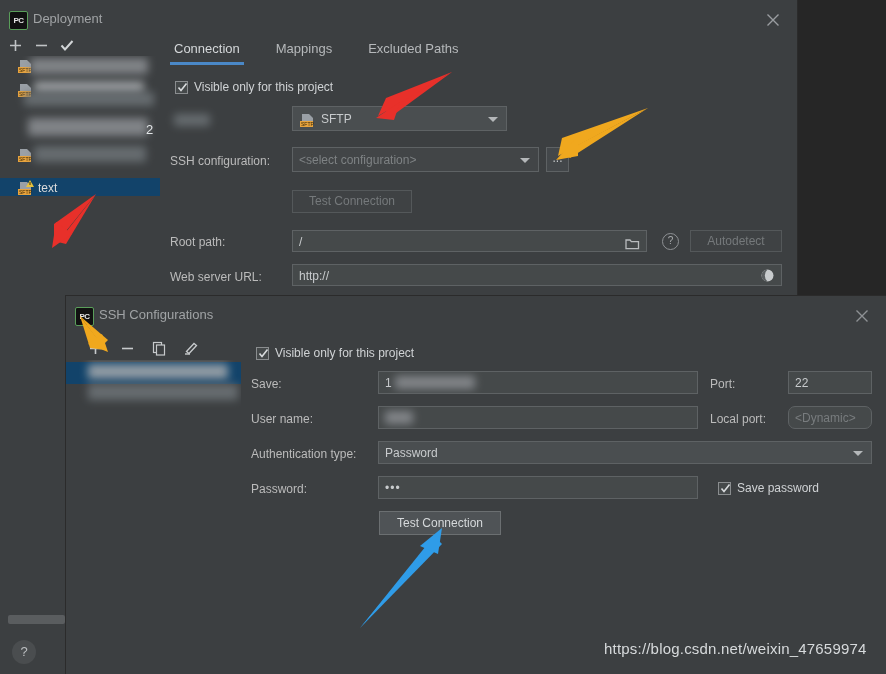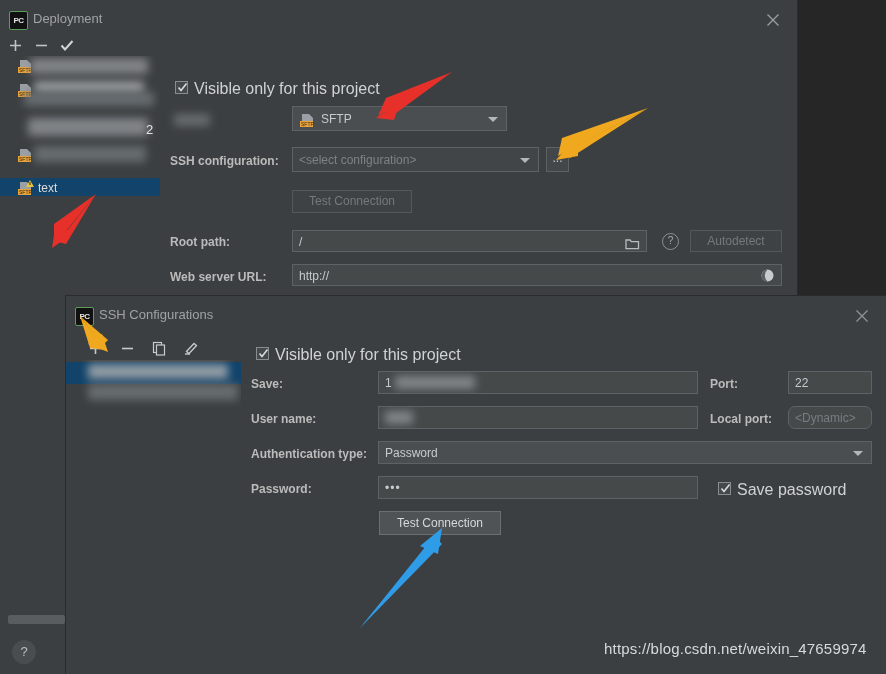--- a/index.html
+++ b/index.html
@@ -45,42 +45,42 @@
   }
   .row-label{position:absolute;font-size:12px;color:#dcdcdc;}
 
   
   .tabs{position:absolute;display:flex;}
   .tab{font-size:13px;color:#b6b9bb;padding:0 4px;cursor:pointer;position:relative;}
   .tab.active{color:#d4d7d9;}
   .tab-underline{position:absolute;height:3px;background:#4a88c7;bottom:-9px;left:0;right:0;}
 
   
-  .lbl{position:absolute;font-size:12px;color:#bbbbbb;white-space:nowrap;font-weight:bold;}
+  .lbl{position:absolute;font-size:12px;color:#bbbbbb;white-space:nowrap;}
   .field{
     position:absolute;background:#45494a;border:1px solid #5e6264;box-sizing:border-box;
     font-size:12px;color:#c8cbcd;line-height:22px;padding-left:6px;overflow:hidden;
   }
   .field.ph{color:#787c7e;}
   .combo{
     position:absolute;background:#4a4e50;border:1px solid #5e6264;box-sizing:border-box;
     font-size:12px;color:#c8cbcd;line-height:24px;padding-left:6px;
   }
   .combo.dis{color:#7c8082;background:#424547;}
   .caret{position:absolute;right:8px;top:50%;margin-top:-2px;
     border-left:5px solid transparent;border-right:5px solid transparent;border-top:5px solid #b4b7b9;}
   .btn{
     position:absolute;box-sizing:border-box;border:1px solid #5e6264;background:#43474a;
     font-size:12px;text-align:center;color:#c6c9cb;cursor:pointer;
   }
   .btn.disabled{color:#75797b;border-color:#54585a;background:#3f4244;}
   .btn.primary{background:#4f5356;border-color:#6b6f71;color:#d6d9db;}
   .chk{position:absolute;width:13px;height:13px;background:#45494a;border:1px solid #8a8d8f;box-sizing:border-box;}
   .chk svg{position:absolute;left:1px;top:0px;}
-  .chk-lbl{position:absolute;font-size:16px;color:#d0d3d5;}
+  .chk-lbl{position:absolute;font-size:12px;color:#d0d3d5;}
 
   
   .hscroll{position:absolute;background:#5a5d5f;border-radius:2px;}
 
   
   .help-circle{
     position:absolute;width:24px;height:24px;border-radius:50%;
     background:#4a4d4f;color:#bcbfc1;font-size:13px;line-height:24px;text-align:center;cursor:pointer;
   }
   .help-sm{
@@ -176,20 +176,32 @@
               <path d="M4 0 L8 7 H0z" fill="#e8c33d"></path>
               <path d="M4 2 v3" stroke="#3a2a08" stroke-width="1"></path>
             </svg>
         </div>
         <div class="row-label" style="left:38px;top:3px;">text</div>
       </div>
     </div>
 
     <div class="hscroll" style="left:8px;top:616px;width:58px;height:8px;"></div>
 
+    <div class="tabs" style="left:170px;top:41px;gap:28px;">
+      <div class="tab active">
+        <span>Connection</span>
+        <div class="tab-underline"></div>
+      </div>
+      <div class="tab">
+        <span>Mappings</span>
+      </div>
+      <div class="tab">
+        <span>Excluded Paths</span>
+      </div>
+    </div>
 
     <div class="chk" style="left:175px;top:81px;">
       <svg width="11" height="11" viewBox="0 0 11 11">
           <path d="M1.5 5.5 L4 8.5 L9.5 1.5" stroke="#d9dcde" stroke-width="1.6" fill="none"></path>
         </svg>
     </div>
     <div class="chk-lbl" style="left:194px;top:80px;">Visible only for this project</div>
 
     <div class="blur d" style="left:174px;top:114px;width:36px;height:12px;"></div>
     <div class="combo" style="left:292px;top:106px;width:215px;height:25px;padding-left:28px;">

